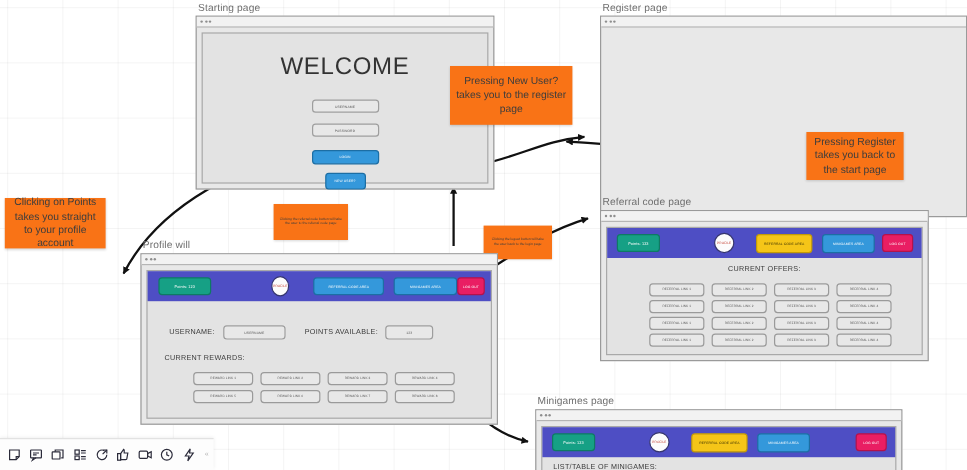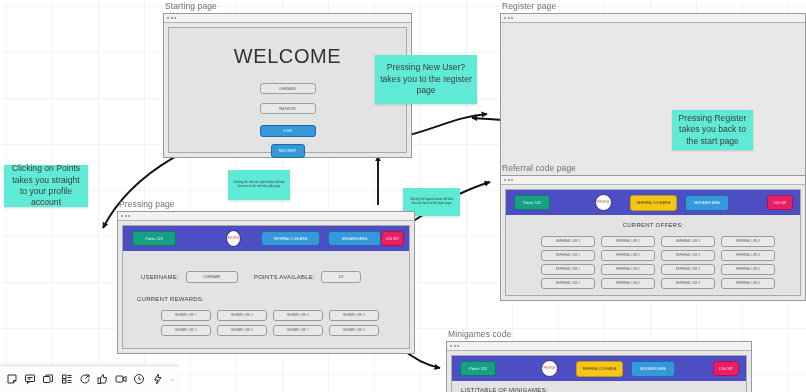--- a/index.html
+++ b/index.html
@@ -48,21 +48,21 @@
     border-radius:3px; display:flex; align-items:center; justify-content:center;
     font-size:2.8px; letter-spacing:.1px; white-space:nowrap; overflow:hidden;
   }
   .btn-blue { background:#3498db; border:1px solid #1c6ea4; color:#fff; }
   .btn-green{ background:#16a085; border:1px solid #0e7a64; color:#fff; }
   .btn-pink { background:#e91e63; border:1px solid #b3124b; color:#fff; }
   .btn-yellow{background:#f5c518; border:1px solid #c29a08; color:#3a3000; }
 
   
   .note {
-    position:absolute; background:#5eead4;
+    position:absolute; background:#f97316;
     box-shadow:0 1px 2px rgba(0,0,0,.16);
     color:#3d3d3d; text-align:center;
     display:flex; align-items:center; justify-content:center;
     padding:3px 5px; line-height:1.32;
   }
   .note-lg { font-size:8.6px; }
   .note-sm { font-size:2.9px; line-height:1.35; }
 
   
   .navbar {
@@ -151,21 +151,21 @@
 
 <div class="note note-lg" style="left:672px; top:110px; width:81px; height:40px;">Pressing Register takes you back to the start page</div>
 
 <div class="note note-lg" style="left:4px; top:165px; width:84px; height:42px;">Clicking on Points takes you straight to your profile account</div>
 
 <div class="note note-sm" style="left:228px; top:170px; width:62px; height:30px;">Clicking the referral code button will take the user to the referral code page</div>
 
 <div class="note note-sm" style="left:403px; top:188px; width:57px; height:28px;">Clicking the logout button will take the user back to the login page</div>
 
 <div class="frame" style="left:117px; top:211px; width:298px; height:143px;">
-  <div class="frame-title">Pressing page</div>
+  <div class="frame-title">Profile will</div>
   <div class="titlebar">
     <span class="dot"></span>
     <span class="dot"></span>
     <span class="dot"></span>
   </div>
   <div class="body-area">
     <div class="navbar">
       <div class="btn btn-green" style="margin-left:9px; width:50px; height:15px; font-size:3.2px;">Points: 123</div>
       <div class="avatar" style="margin-left:50px;">PROFILE</div>
       <div class="btn btn-blue" style="margin-left:20px; width:67px; height:15px;">REFERRAL CODE AREA</div>
@@ -188,21 +188,21 @@
       <div class="link-cell">REWARD LINK 3</div>
       <div class="link-cell">REWARD LINK 4</div>
       <div class="link-cell">REWARD LINK 5</div>
       <div class="link-cell">REWARD LINK 6</div>
       <div class="link-cell">REWARD LINK 7</div>
       <div class="link-cell">REWARD LINK 8</div>
     </div>
   </div>
 </div>
 
-<div class="frame" style="left:500px; top:175px; width:306px; height:126px;">
+<div class="frame" style="left:500px; top:175px; width:274px; height:126px;">
   <div class="frame-title">Referral code page</div>
   <div class="titlebar">
     <span class="dot"></span>
     <span class="dot"></span>
     <span class="dot"></span>
   </div>
   <div class="body-area">
     <div class="navbar">
       <div class="btn btn-green" style="margin-left:8px; width:36px; height:15px; font-size:3.2px;">Points: 123</div>
       <div class="avatar" style="margin-left:45px;">PROFILE</div>
@@ -228,21 +228,21 @@
       <div class="link-cell">REFERRAL LINK 4</div>
       <div class="link-cell">REFERRAL LINK 1</div>
       <div class="link-cell">REFERRAL LINK 2</div>
       <div class="link-cell">REFERRAL LINK 3</div>
       <div class="link-cell">REFERRAL LINK 4</div>
     </div>
   </div>
 </div>
 
 <div class="frame" style="left:446px; top:341px; width:306px; height:60px;">
-  <div class="frame-title">Minigames code</div>
+  <div class="frame-title">Minigames page</div>
   <div class="titlebar">
     <span class="dot"></span>
     <span class="dot"></span>
     <span class="dot"></span>
   </div>
   <div class="body-area">
     <div class="navbar">
       <div class="btn btn-green" style="margin-left:8px; width:36px; height:15px; font-size:3.2px;">Points: 123</div>
       <div class="avatar" style="margin-left:45px;">PROFILE</div>
       <div class="btn btn-yellow" style="margin-left:18px; width:47px; height:16px;">REFERRAL CODE AREA</div>

